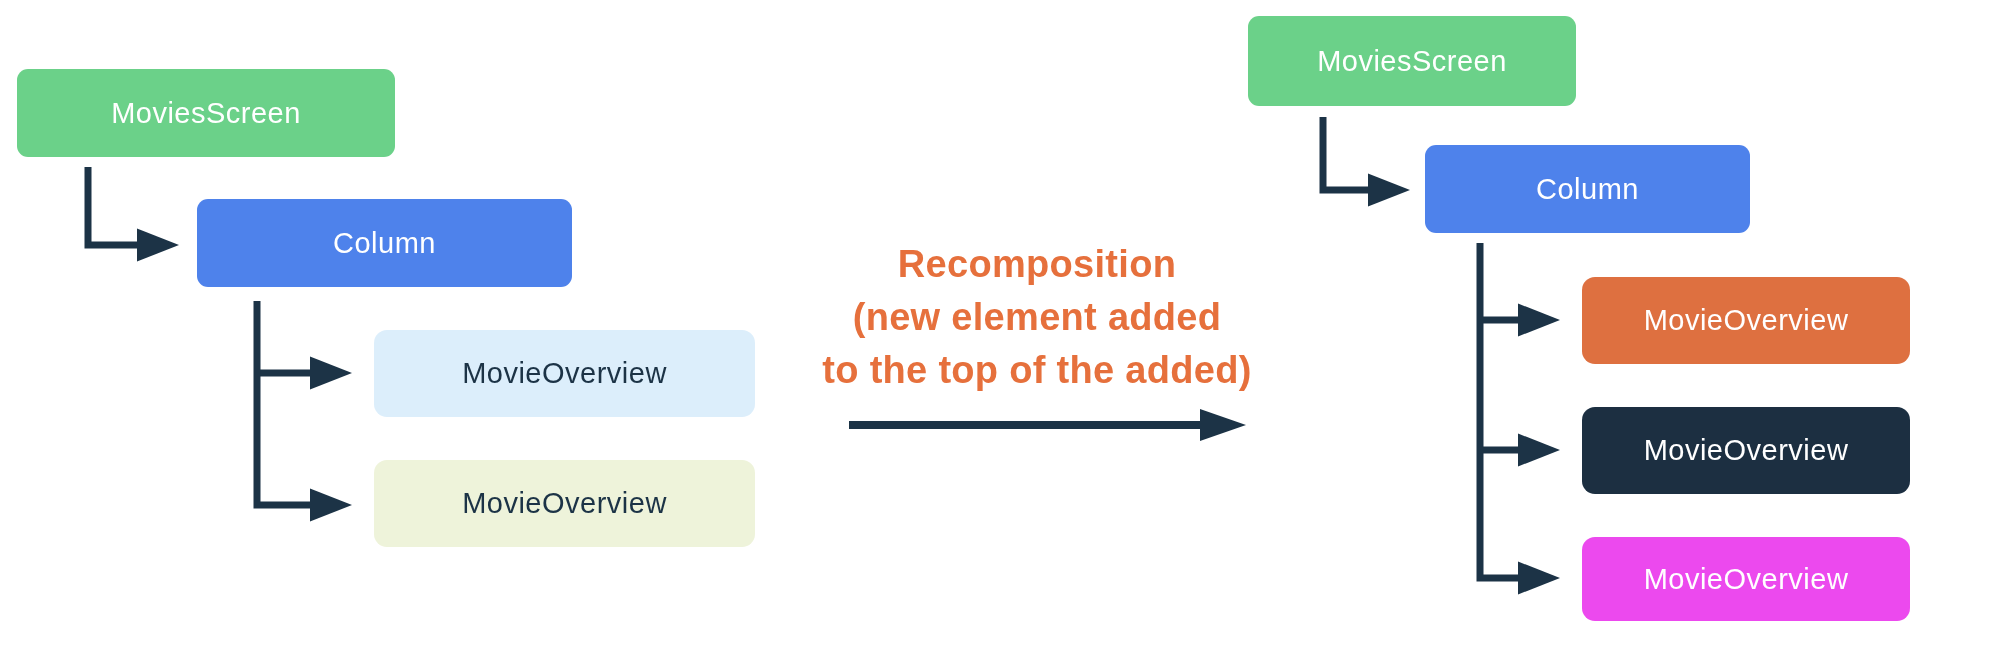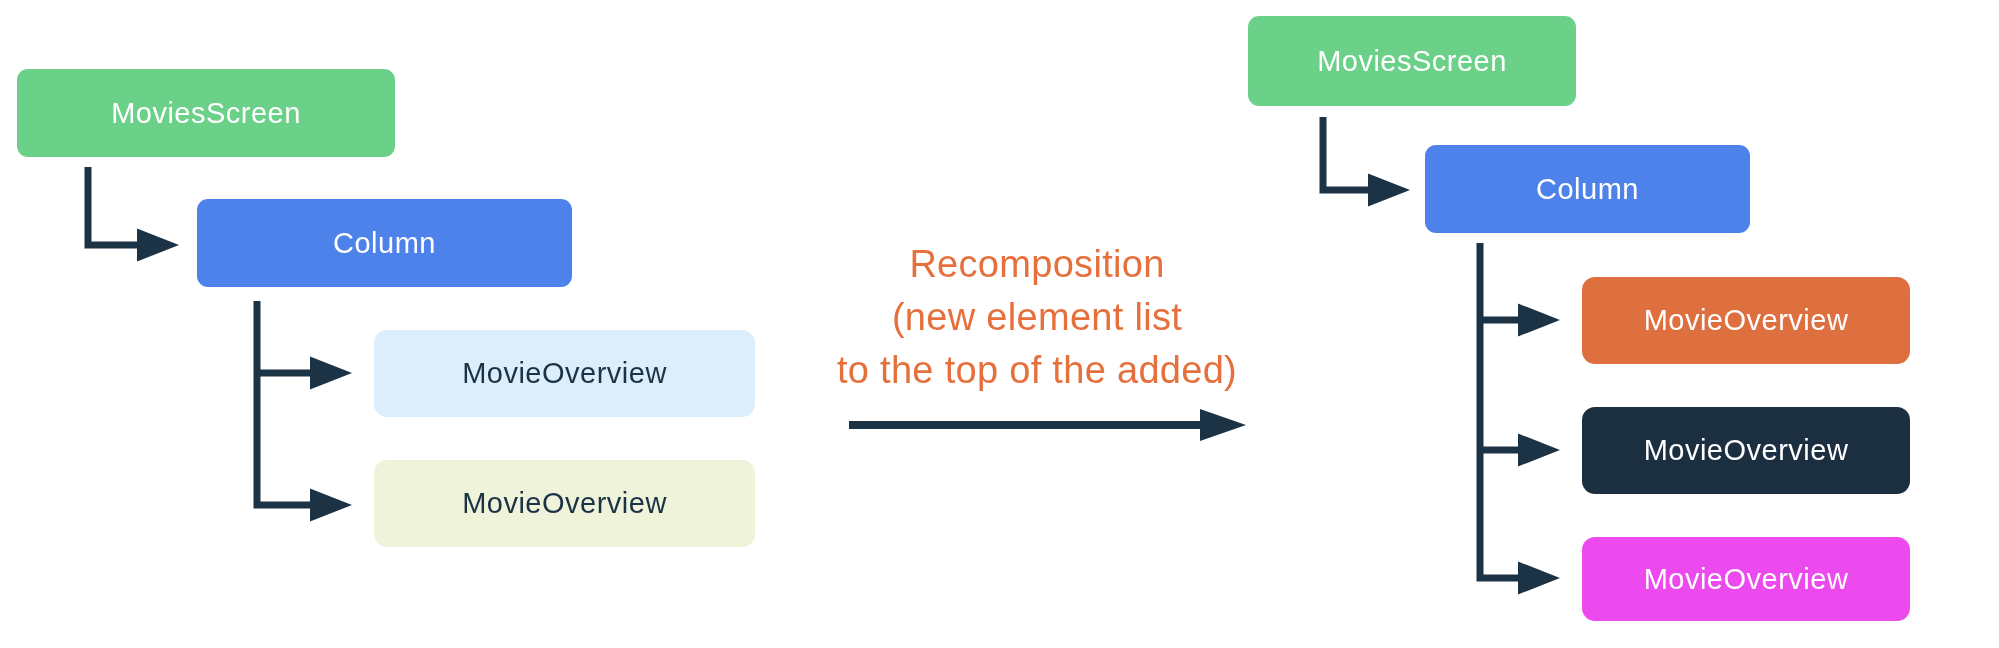--- a/index.html
+++ b/index.html
@@ -29,21 +29,21 @@
     height: 648px;
   }
   .transition-label {
     position: absolute;
     left: 812px;
     top: 238px;
     width: 450px;
     text-align: center;
     font-size: 38px;
     line-height: 53px;
-    font-weight: 400;
+    font-weight: 700;
     letter-spacing: 0.3px;
   }
   
   .n-before-0 { left: 17px;  top: 69px;  width: 378px; height: 88px; }
   .n-before-1 { left: 197px; top: 199px; width: 375px; height: 88px; }
   .n-before-2 { left: 374px; top: 330px; width: 381px; height: 87px; border-radius: 13px; }
   .n-before-3 { left: 374px; top: 460px; width: 381px; height: 87px; border-radius: 13px; }
   
   .n-after-0 { left: 1248px; top: 16px;  width: 328px; height: 90px; }
   .n-after-1 { left: 1425px; top: 145px; width: 325px; height: 88px; }
@@ -87,21 +87,21 @@
     </g>
   </svg>
 
   <div class="node n-before-0" style="background: rgb(107, 209, 137); color: rgb(255, 255, 255);">MoviesScreen</div>
   <div class="node n-before-1" style="background: rgb(78, 130, 235); color: rgb(255, 255, 255);">Column</div>
   <div class="node n-before-2" style="background: rgb(220, 238, 251); color: rgb(28, 51, 70);">MovieOverview</div>
   <div class="node n-before-3" style="background: rgb(238, 243, 218); color: rgb(28, 51, 70);">MovieOverview</div>
 
   <div class="transition-label" style="color: rgb(230, 112, 60);">
     <div>Recomposition</div>
-    <div>(new element list</div>
+    <div>(new element added</div>
     <div>to the top of the added)</div>
   </div>
 
   <div class="node n-after-0" style="background: rgb(107, 209, 137); color: rgb(255, 255, 255);">MoviesScreen</div>
   <div class="node n-after-1" style="background: rgb(78, 130, 235); color: rgb(255, 255, 255);">Column</div>
   <div class="node n-after-2" style="background: rgb(222, 112, 64); color: rgb(255, 255, 255);">MovieOverview</div>
   <div class="node n-after-3" style="background: rgb(28, 47, 65); color: rgb(255, 255, 255);">MovieOverview</div>
   <div class="node n-after-4" style="background: rgb(236, 73, 238); color: rgb(255, 255, 255);">MovieOverview</div>
 
 </div>

